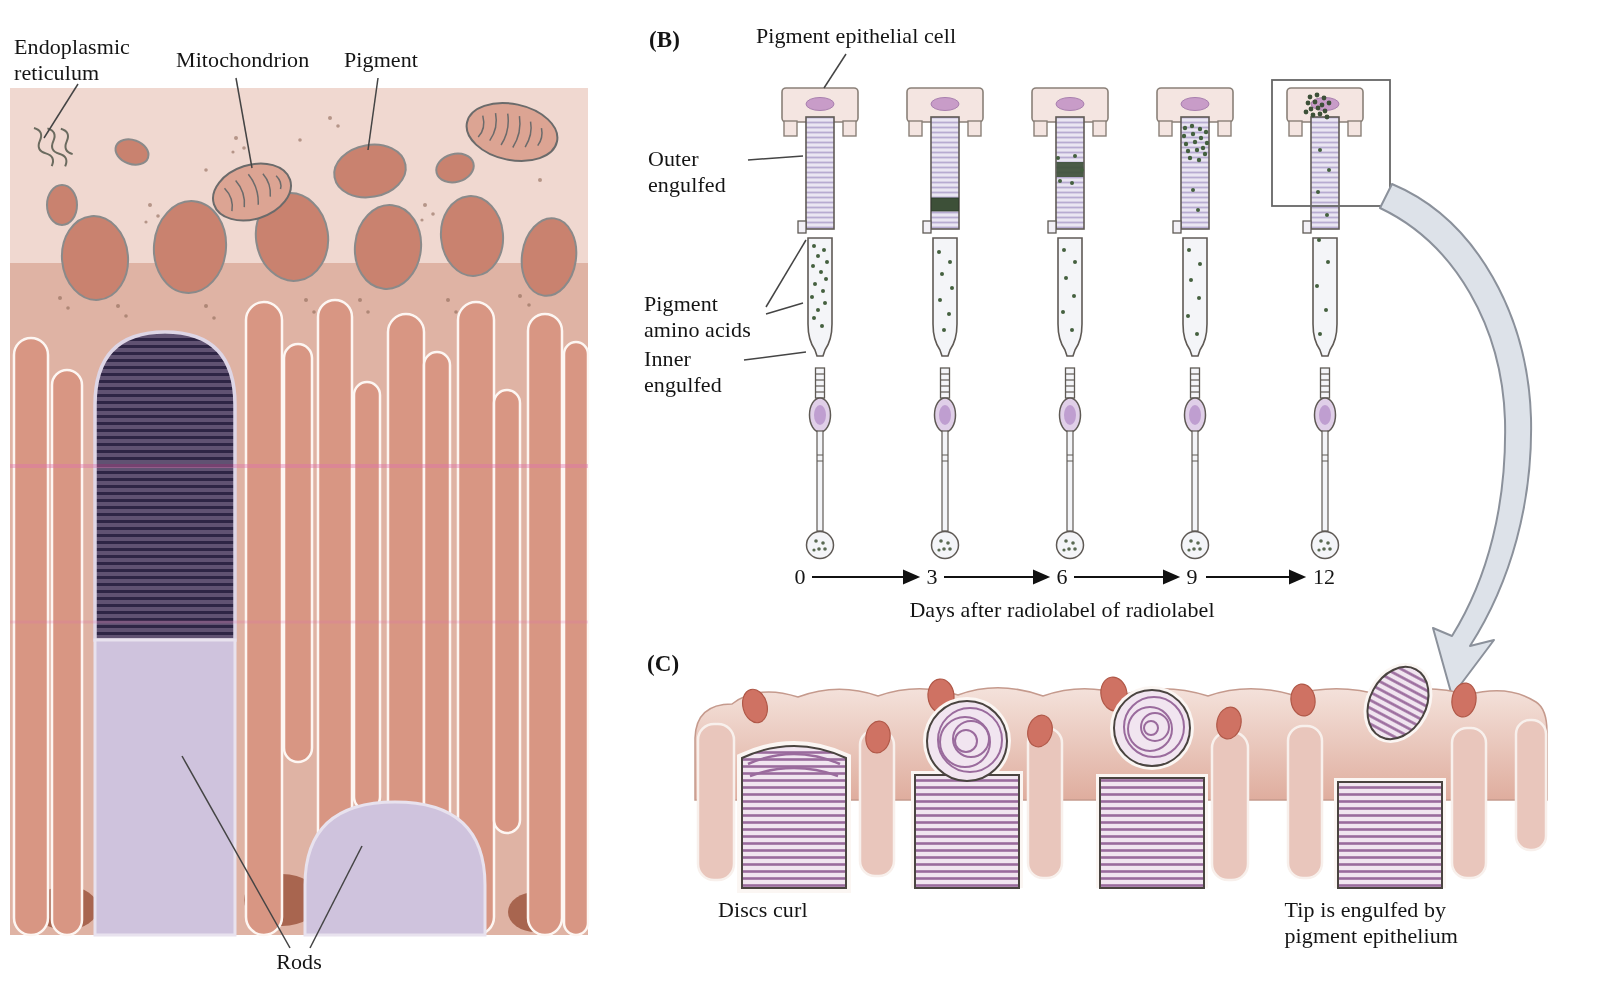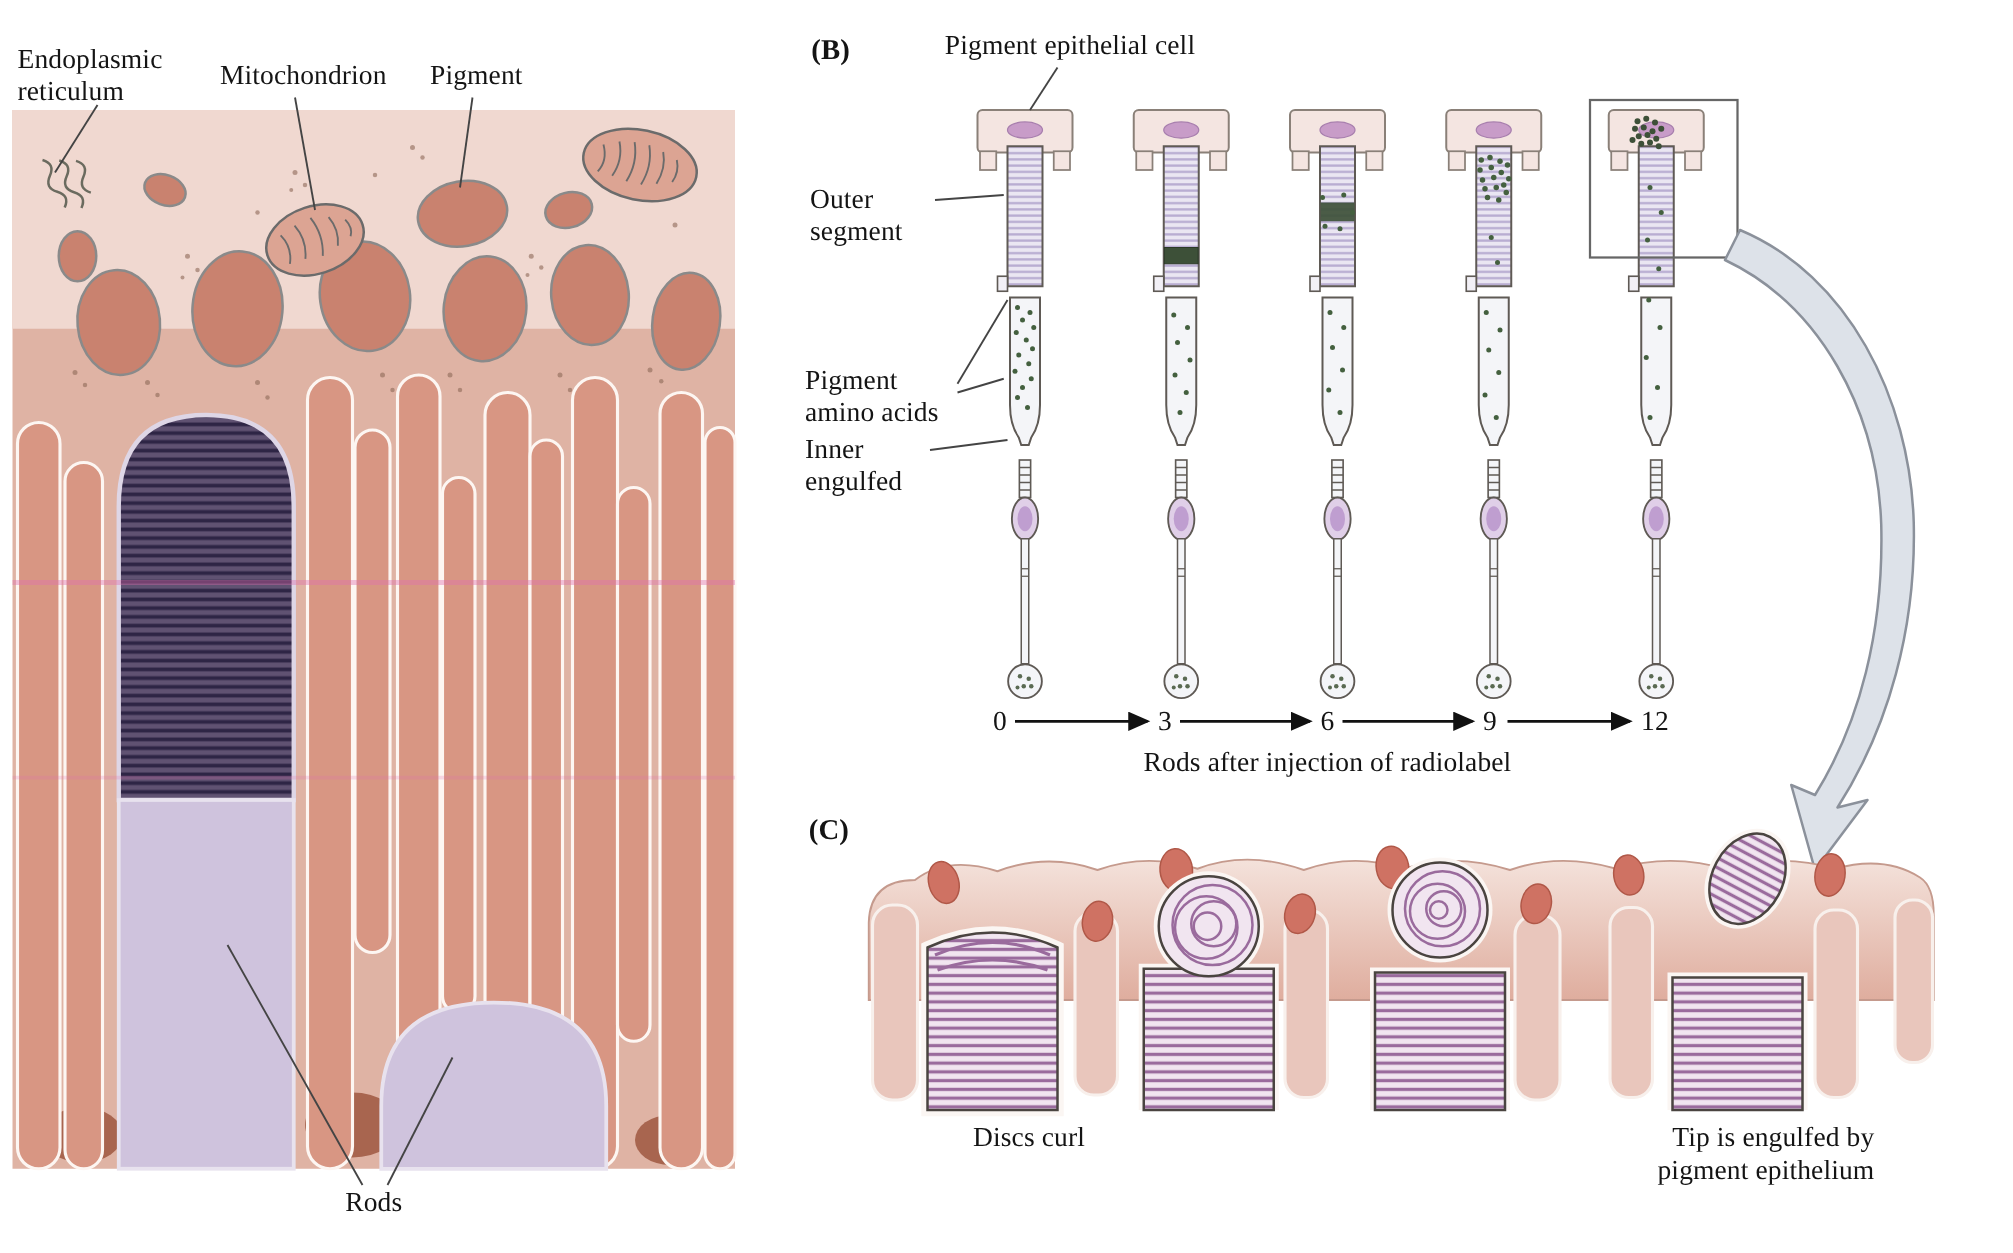--- a/index.html
+++ b/index.html
@@ -2,21 +2,21 @@
 <html><head>
 <meta charset="utf-8">
 <style>
   html,body{margin:0;padding:0;background:#ffffff;}
   .canvas{
     position:relative;width:1610px;height:1002px;background:#ffffff;
     font-family:"Liberation Serif","DejaVu Serif",serif;color:#141414;overflow:hidden;
   }
   svg.art{position:absolute;left:0;top:0;}
   .label{position:absolute;font-size:22px;line-height:1.16;letter-spacing:.1px;}
-  .c{transform:translateX(-50%);text-align:right;}
+  .c{transform:translateX(-50%);text-align:left;}
   .nowrap{white-space:nowrap;}
   .tag{font-weight:700;font-size:23px;}
   .num{font-size:22px;}
 </style>
 </head>
 <body>
 
 <div class="canvas">
 
   <svg class="art" width="1610" height="1002" viewBox="0 0 1610 1002">
@@ -377,28 +377,28 @@
     </g>
   </svg>
 
   <div class="label" style="left:14px;top:34px;width:152px">Endoplasmic reticulum</div>
   <div class="label nowrap" style="left:176px;top:47px">Mitochondrion</div>
   <div class="label nowrap" style="left:344px;top:47px">Pigment</div>
   <div class="label c nowrap" style="left:299px;top:949px">Rods</div>
 
   <div class="label tag" style="left:649px;top:27px">(B)</div>
   <div class="label c nowrap" style="left:856px;top:23px">Pigment epithelial cell</div>
-  <div class="label" style="left:648px;top:146px;width:98px">Outer segment</div>
+  <div class="label" style="left:648px;top:146px;width:98px">Outer engulfed</div>
   <div class="label" style="left:644px;top:291px;width:130px">Pigment amino acids</div>
   <div class="label" style="left:644px;top:346px;width:98px">Inner engulfed</div>
 
   <span class="label num c" style="left:800px;top:564px">0</span>
   <span class="label num c" style="left:932px;top:564px">3</span>
   <span class="label num c" style="left:1062px;top:564px">6</span>
   <span class="label num c" style="left:1192px;top:564px">9</span>
   <span class="label num c" style="left:1324px;top:564px">12</span>
-  <div class="label c nowrap" style="left:1062px;top:597px">Rods after injection of radiolabel</div>
+  <div class="label c nowrap" style="left:1062px;top:597px">Days after radiolabel of radiolabel</div>
 
   <div class="label tag" style="left:647px;top:651px">(C)</div>
   <div class="label c" style="left:793px;top:897px;width:150px">Discs curl</div>
   <div class="label c" style="left:1392px;top:897px;width:215px">Tip is engulfed by pigment epithelium</div>
 
 </div>
 
 </body></html>

